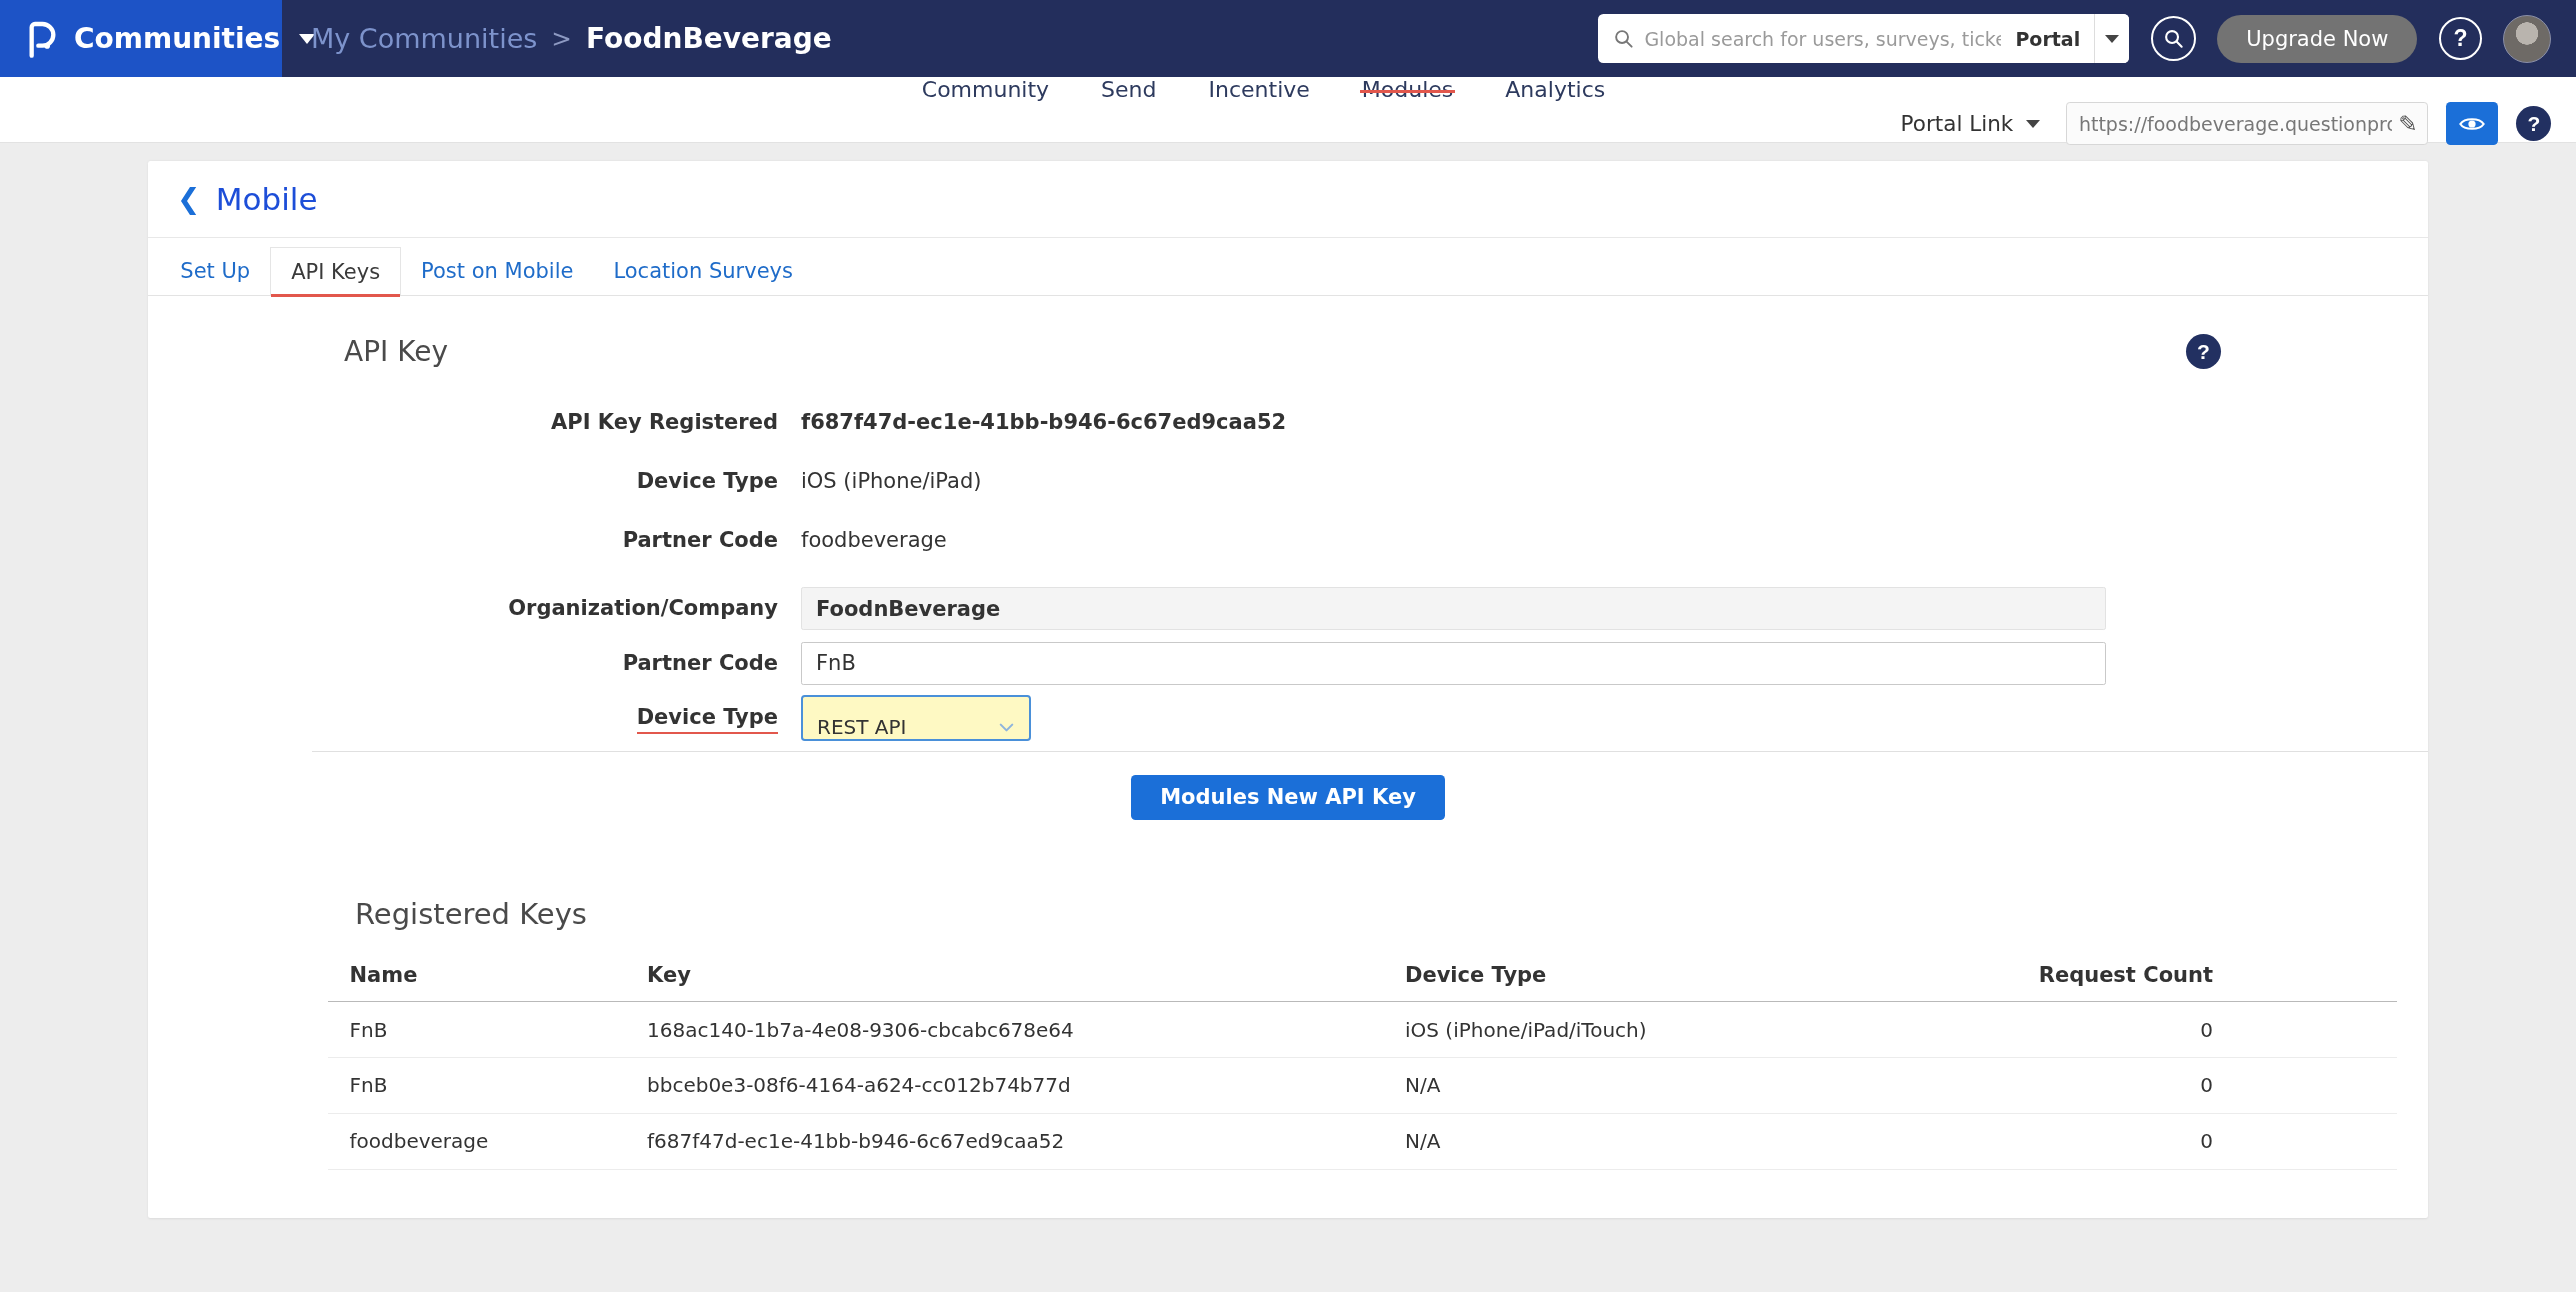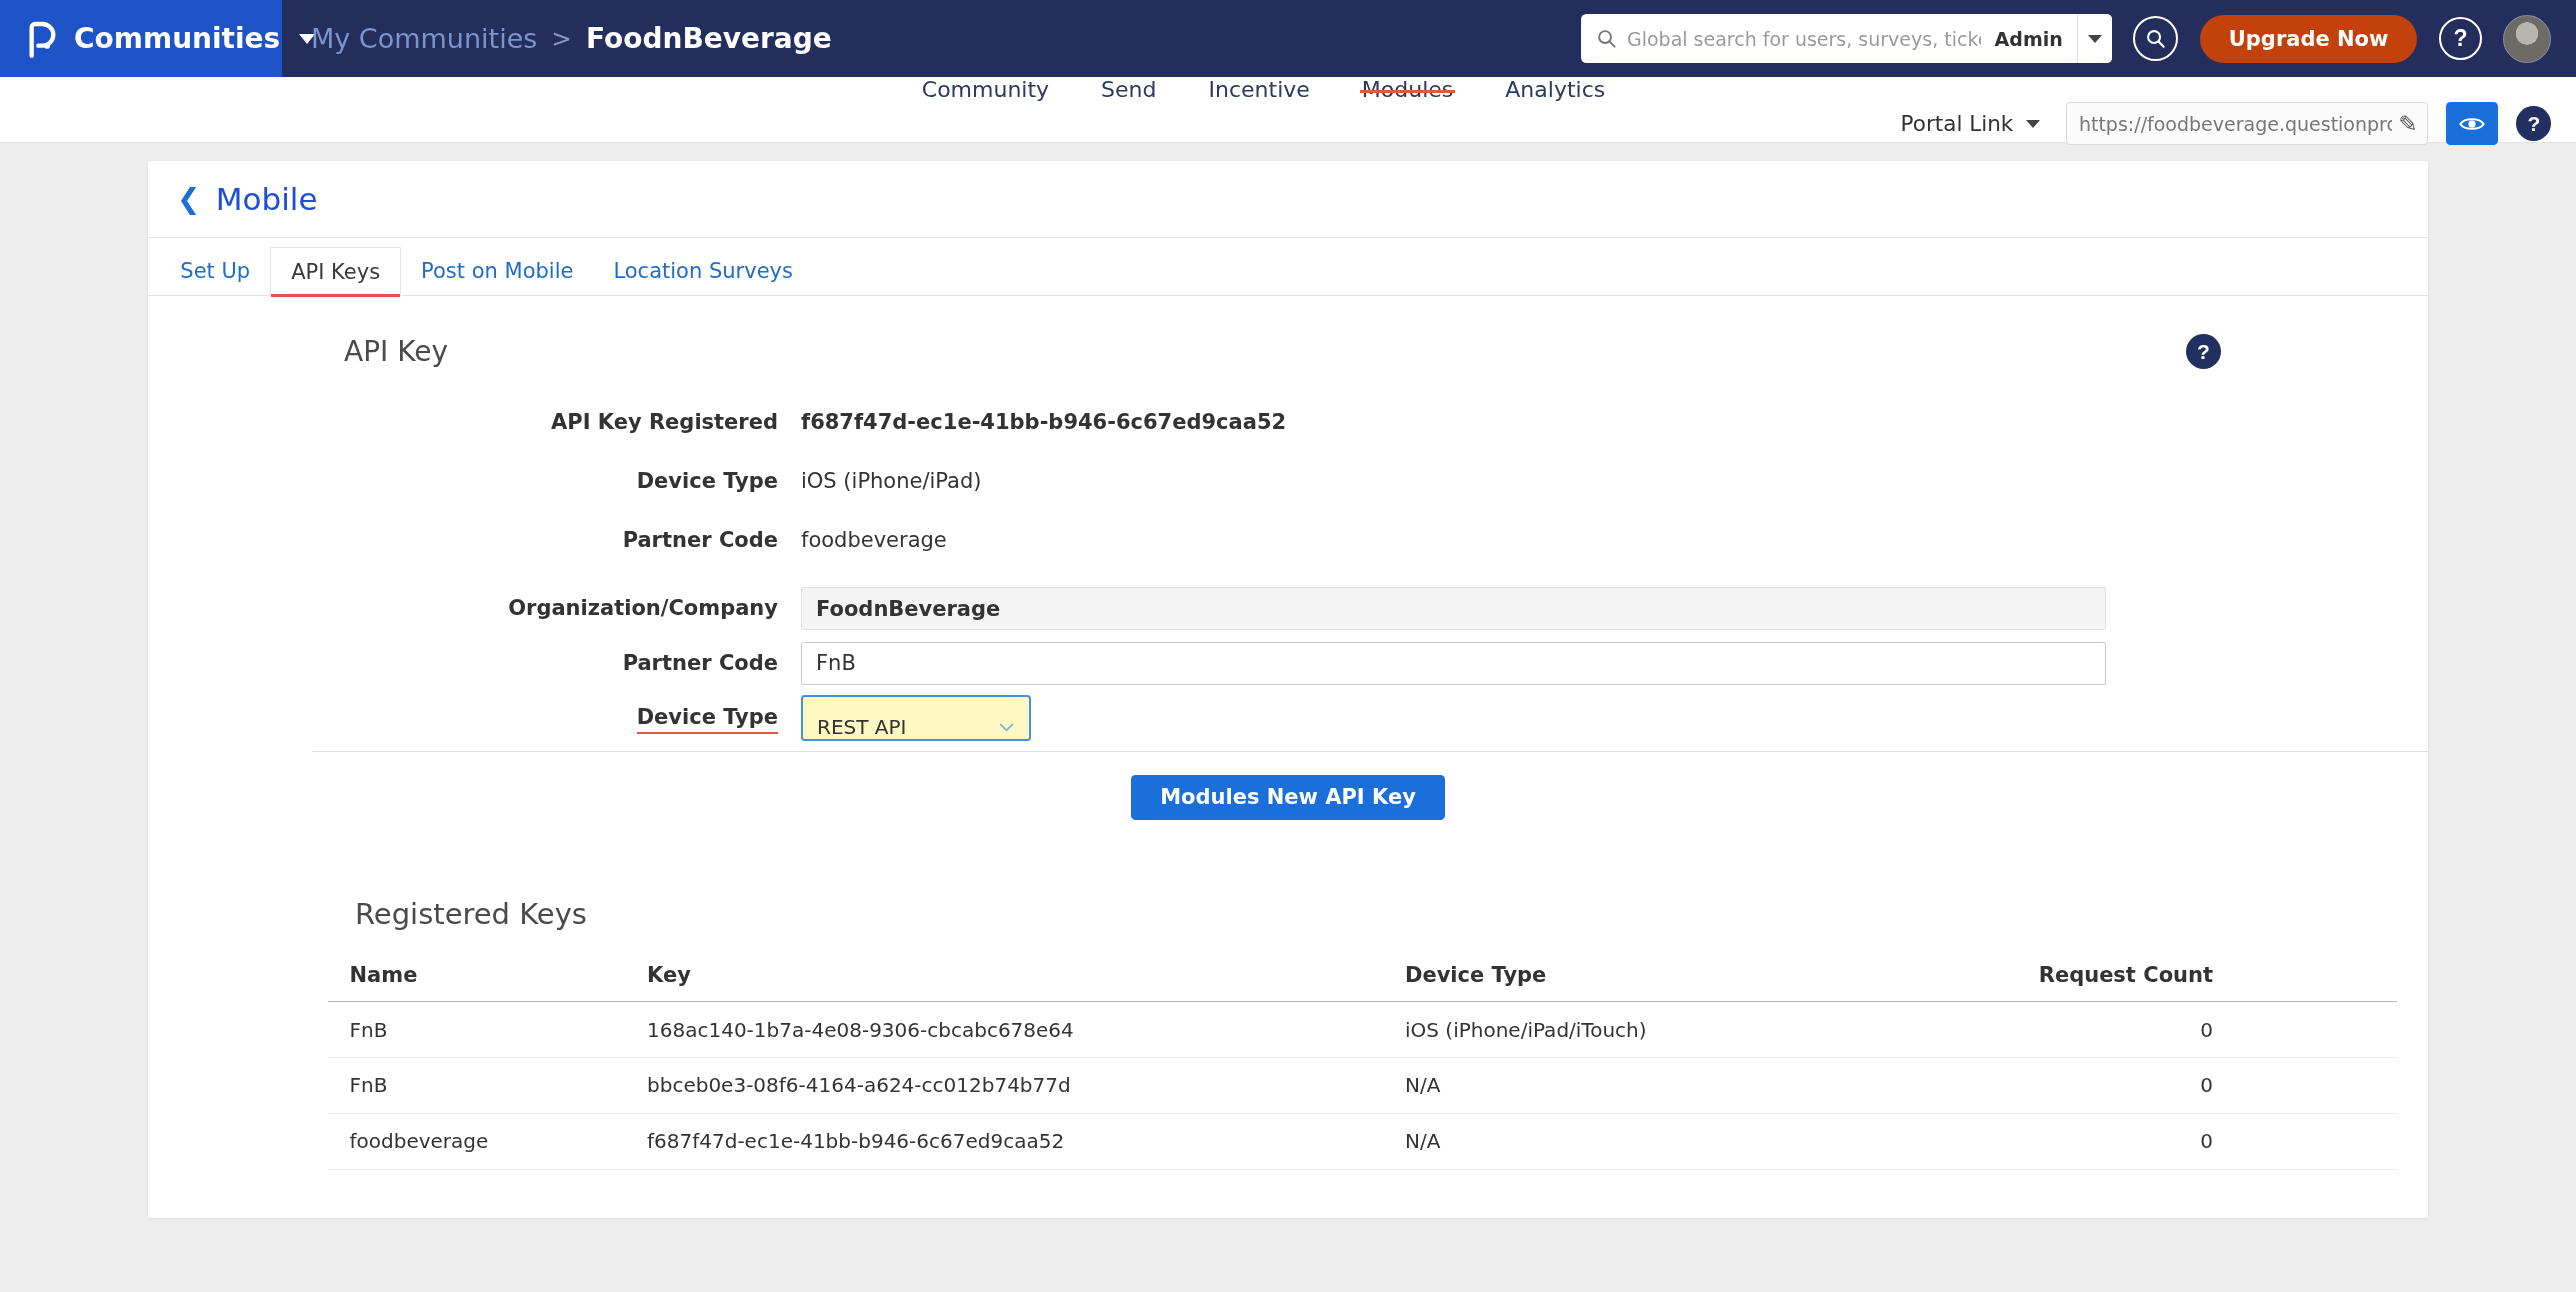--- a/index.html
+++ b/index.html
@@ -52,22 +52,22 @@
     width: 0; height: 0;
     border-left: 7px solid transparent; border-right: 7px solid transparent;
     border-top: 8.4px solid #444;
   }
   .search-circle-btn {
     width: 45px; height: 45px; border-radius: 50%; border: 2.3px solid #fff;
     background: transparent; display: flex; align-items: center; justify-content: center;
     cursor: pointer; flex: none;
   }
   .upgrade-btn {
-    height: 48px; border: none; border-radius: 26px; background: #c2410c;
-    color: #fff; font-size: 21px; font-weight: bold; padding: 0 29px;
+    height: 48px; border: none; border-radius: 26px; background: #737373;
+    color: #fff; font-size: 21px; font-weight: normal; padding: 0 29px;
     font-family: "DejaVu Sans", sans-serif; cursor: pointer; white-space: nowrap;
   }
   .help-ring {
     width: 43px; height: 43px; border-radius: 50%; border: 2.3px solid #fff;
     color: #fff; font-size: 23px; font-weight: bold;
     display: flex; align-items: center; justify-content: center; cursor: pointer; flex: none;
     background: transparent;
   }
   .avatar {
     width: 48px; height: 48px; border-radius: 50%; flex: none; cursor: pointer;
@@ -209,21 +209,21 @@
 
   <div class="header-right">
     <div class="search-pill">
       <span>
         <svg viewBox="0 0 24 24" width="23" height="23">
           <circle cx="10.5" cy="10.5" r="6.2" fill="none" stroke="#777" stroke-width="2"></circle>
           <line x1="15.2" y1="15.2" x2="20.5" y2="20.5" stroke="#777" stroke-width="2" stroke-linecap="round"></line>
         </svg>
       </span>
       <input type="text" placeholder="Global search for users, surveys, tickets" style="">
-      <span class="search-scope">Admin</span>
+      <span class="search-scope">Portal</span>
       <div class="scope-caret-btn">
         <span class="caret-down-dark"></span>
       </div>
     </div>
 
     <button class="search-circle-btn">
       <svg viewBox="0 0 24 24" width="23" height="23">
         <circle cx="10.5" cy="10.5" r="6.2" fill="none" stroke="#ffffff" stroke-width="2.2"></circle>
         <line x1="15.2" y1="15.2" x2="20.5" y2="20.5" stroke="#ffffff" stroke-width="2.2" stroke-linecap="round"></line>
       </svg>

